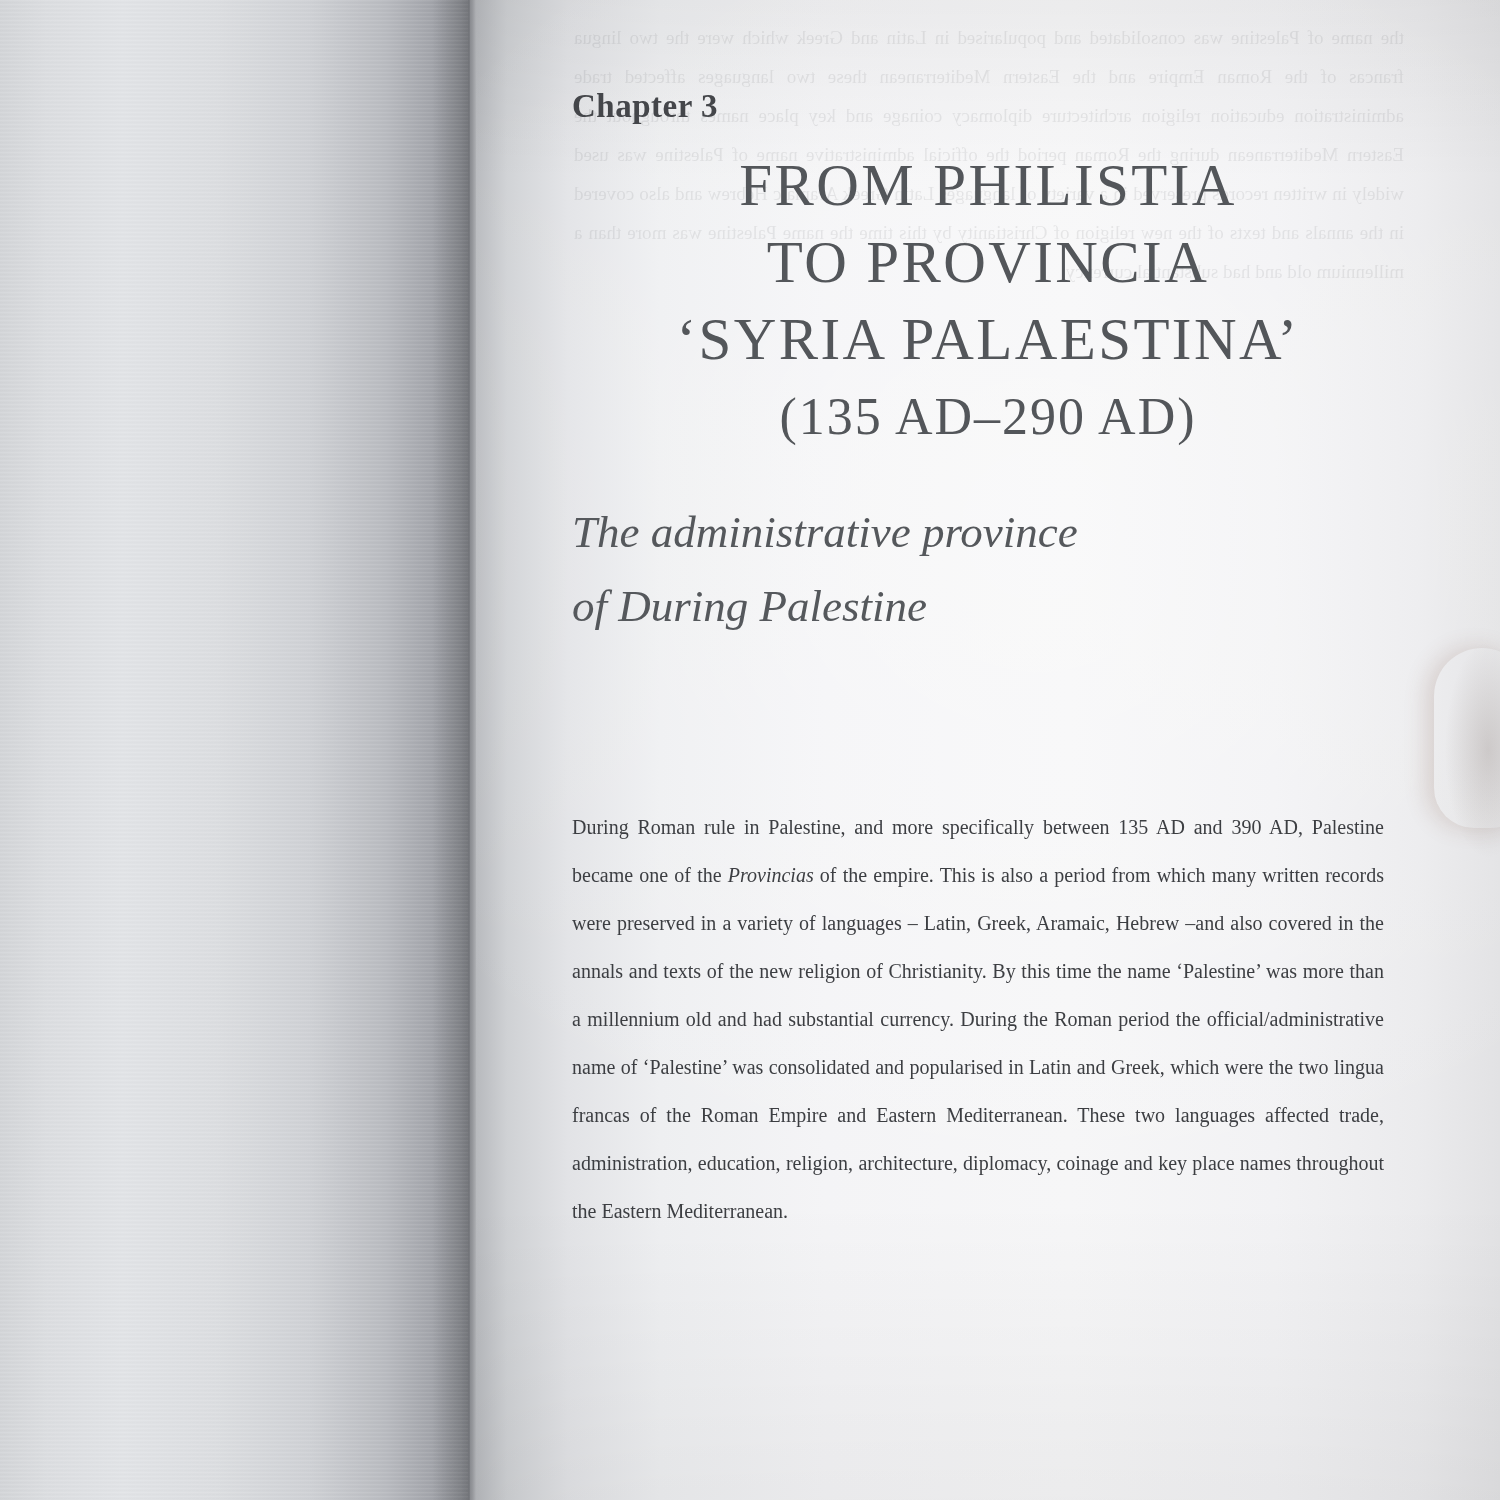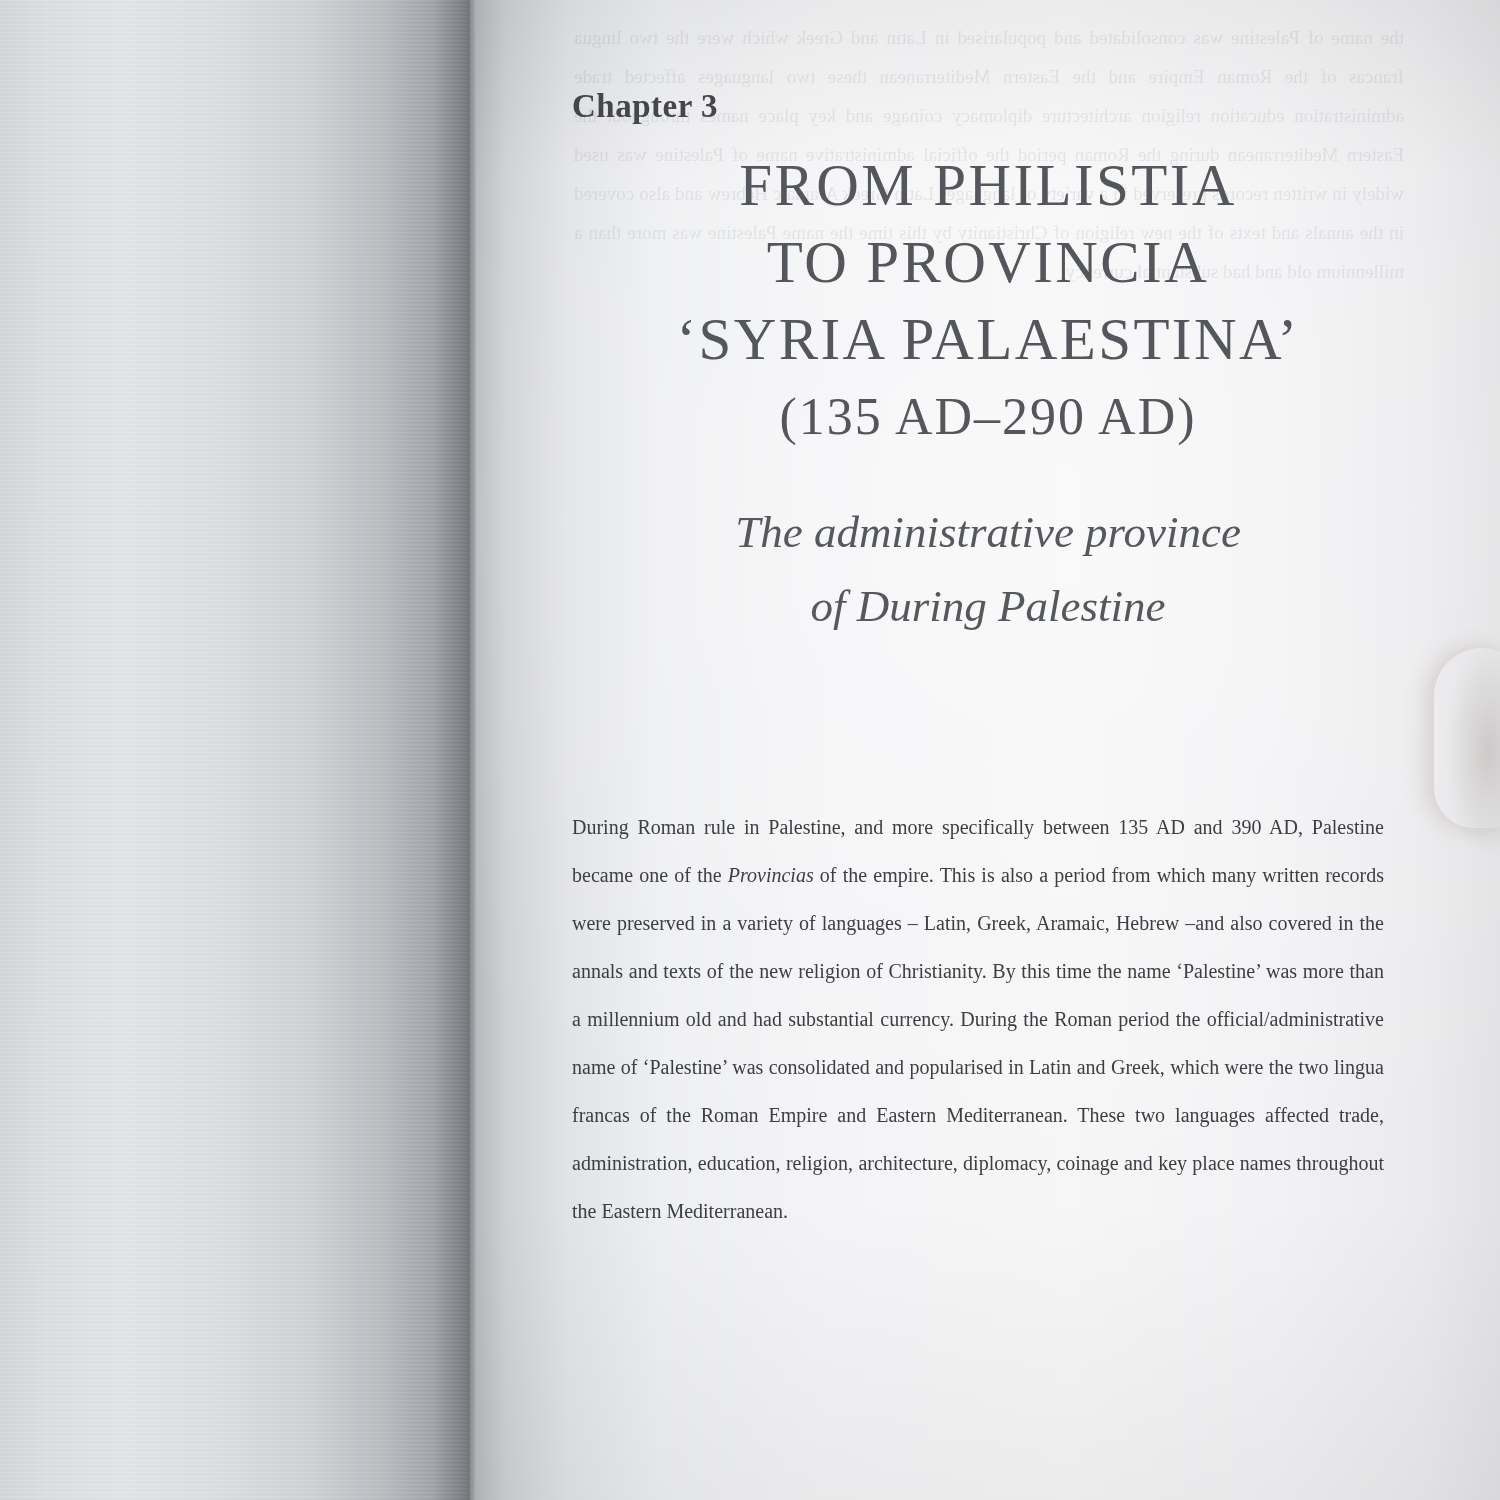--- a/index.html
+++ b/index.html
@@ -135,21 +135,21 @@
   .chapter-title .small { font-size: 52px; letter-spacing: 2px; }
 
   .chapter-subtitle {
     margin-top: 26px;
     font-family: "Liberation Serif", serif;
     font-style: italic;
     font-size: 45px;
     line-height: 74px;
     color: #55585c;
   }
-  .chapter-subtitle .line { display: block; text-align: center; }
+  .chapter-subtitle .line { display: block; }
 
   .body-text {
     margin-top: 160px;
     width: 812px;
     font-family: "Liberation Serif", serif;
     font-size: 20px;
     line-height: 48px;
     color: #3c3e42;
     text-align: justify;
     text-justify: inter-word;

